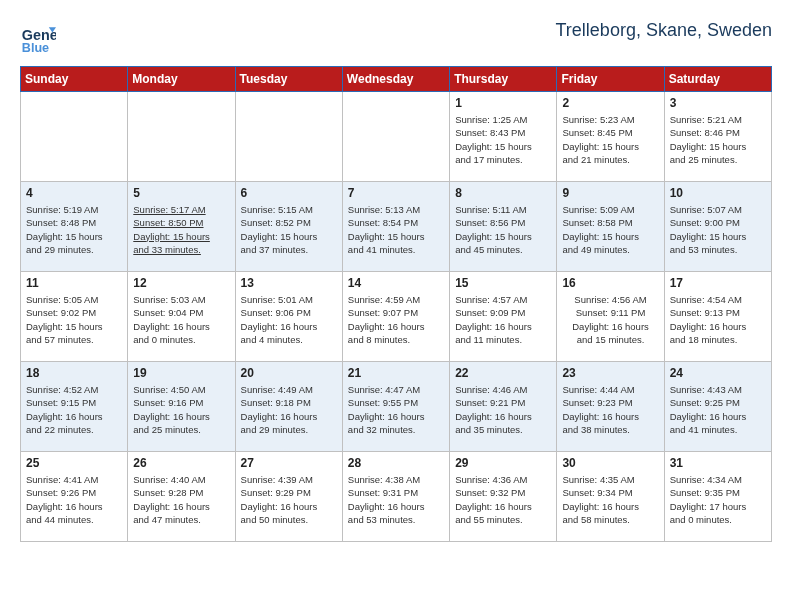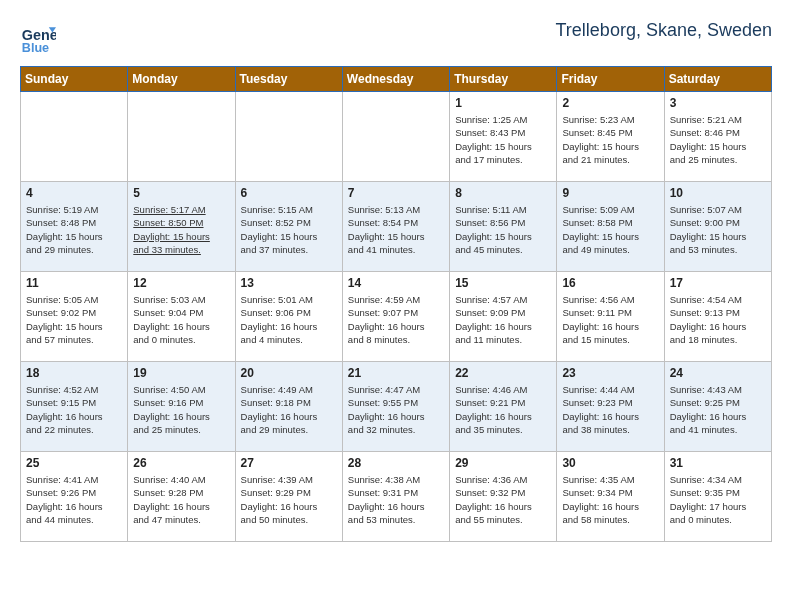--- a/index.html
+++ b/index.html
@@ -36,21 +36,21 @@
     .location {
       font-size: 18px;
       color: #1a3a5c;
     }
     table {
       width: 100%;
       border-collapse: collapse;
       table-layout: fixed;
     }
     thead tr th {
-      background-color: #a16207;
+      background-color: #b91c1c;
       color: #fff;
       font-size: 12px;
       font-weight: bold;
       padding: 5px 4px;
       text-align: left;
       border: 1px solid #2a6ab7;
     }
     tbody tr {
       height: 90px;
     }
@@ -220,21 +220,21 @@
         </td>
         <td>
           <div class="day-number">15</div>
           <div class="day-info" style="white-space: pre-line;">Sunrise: 4:57 AM
 Sunset: 9:09 PM
 Daylight: 16 hours
 and 11 minutes.</div>
         </td>
         <td>
           <div class="day-number">16</div>
-          <div class="day-info" style="white-space: pre-line;">Sunrise: 4:56 AM
+          <div class="day-info" style="white-space: pre-line; text-align: center;">Sunrise: 4:56 AM
 Sunset: 9:11 PM
 Daylight: 16 hours
 and 15 minutes.</div>
         </td>
         <td>
           <div class="day-number">17</div>
           <div class="day-info" style="white-space: pre-line;">Sunrise: 4:54 AM
 Sunset: 9:13 PM
 Daylight: 16 hours
 and 18 minutes.</div>

